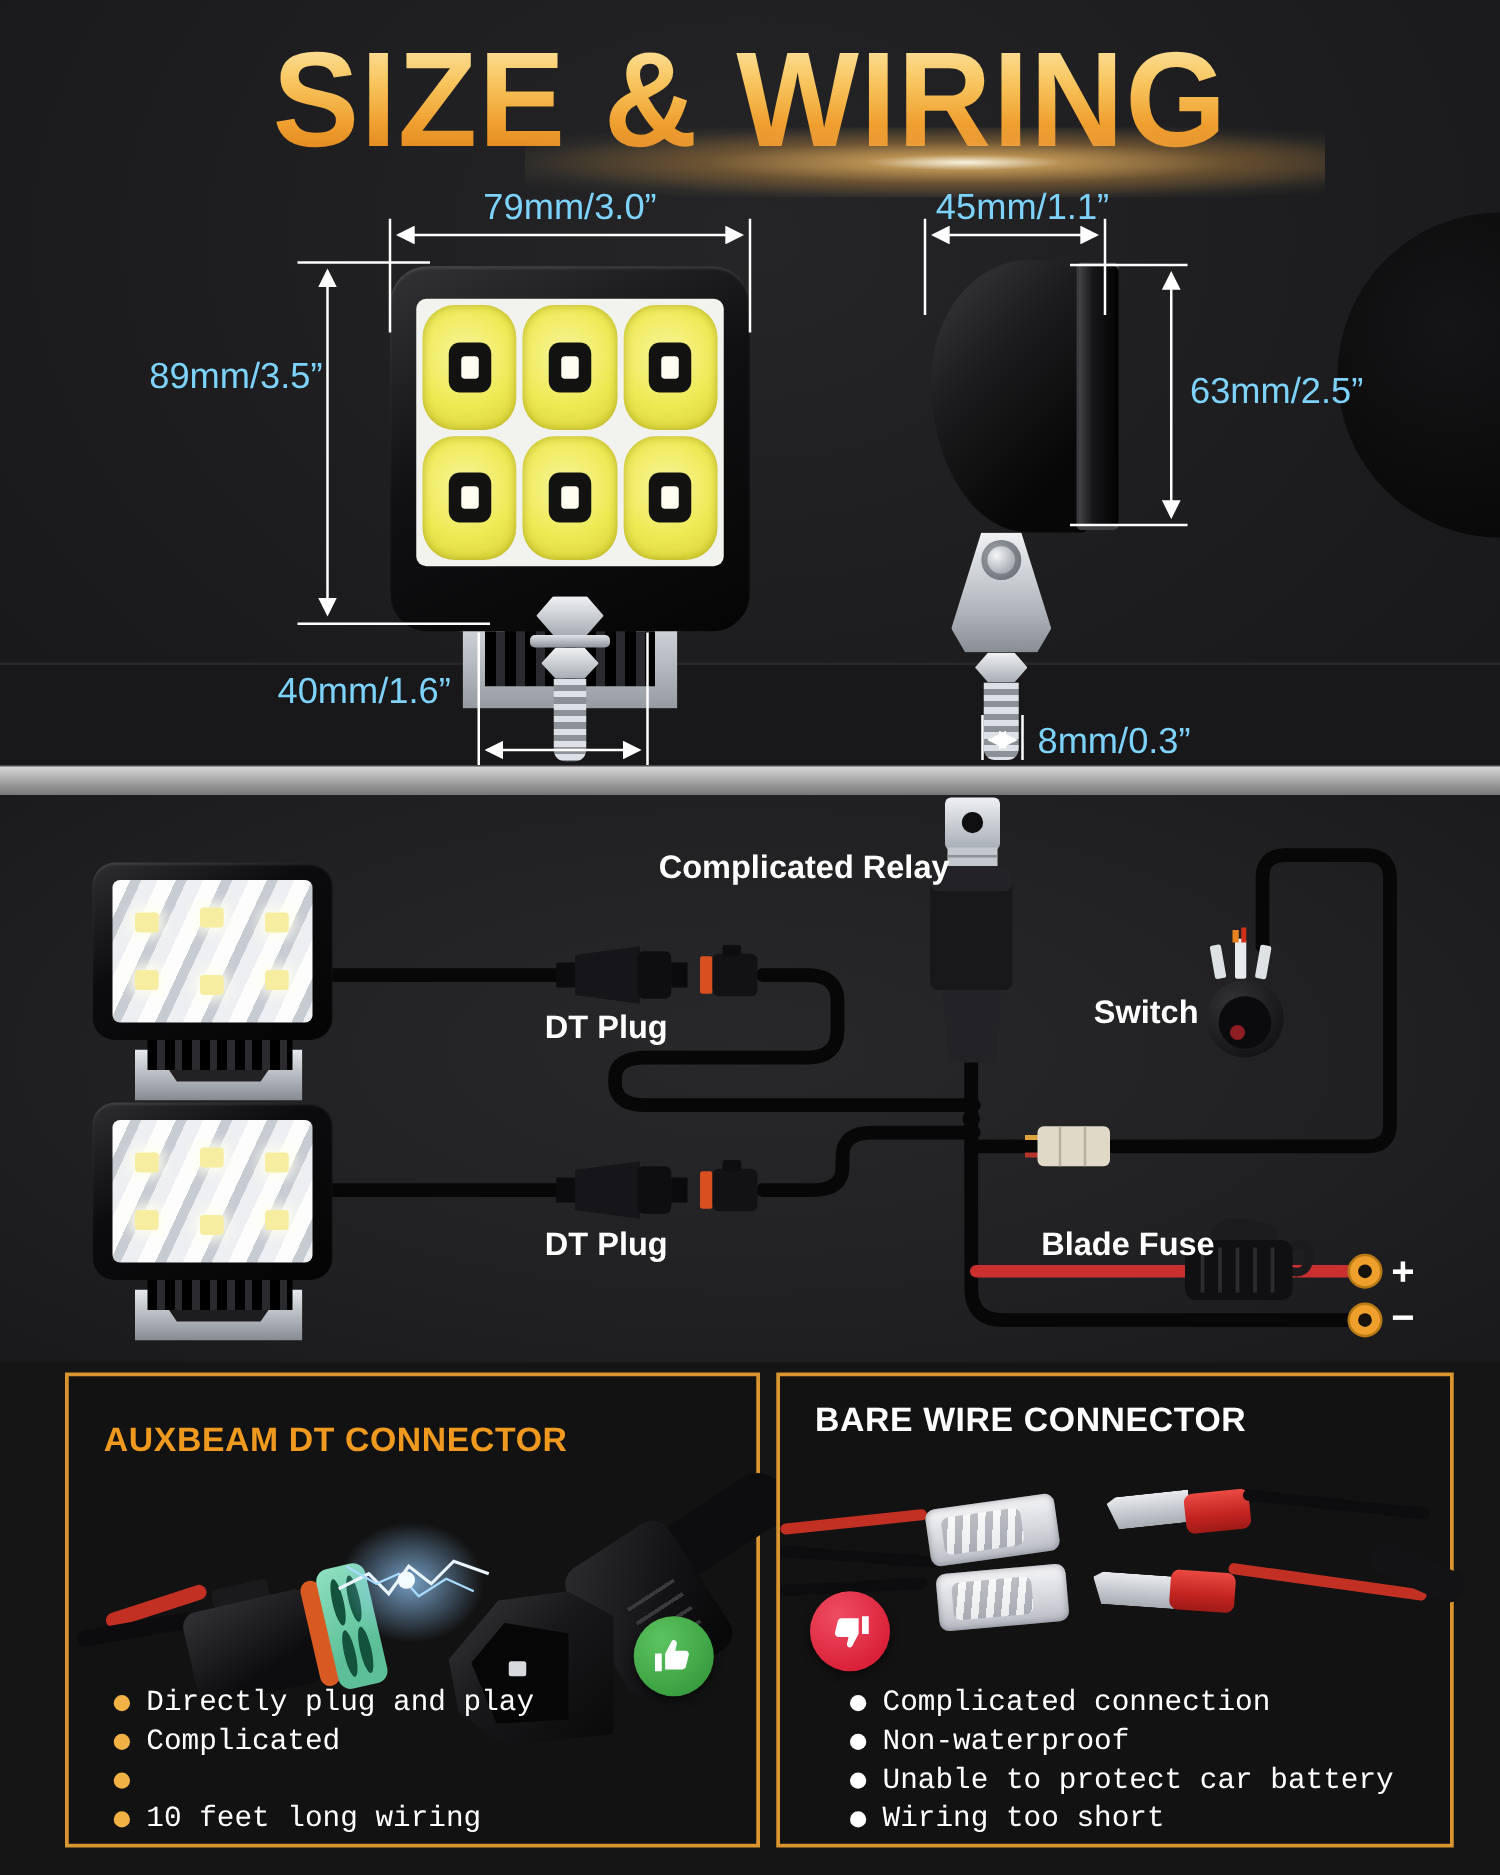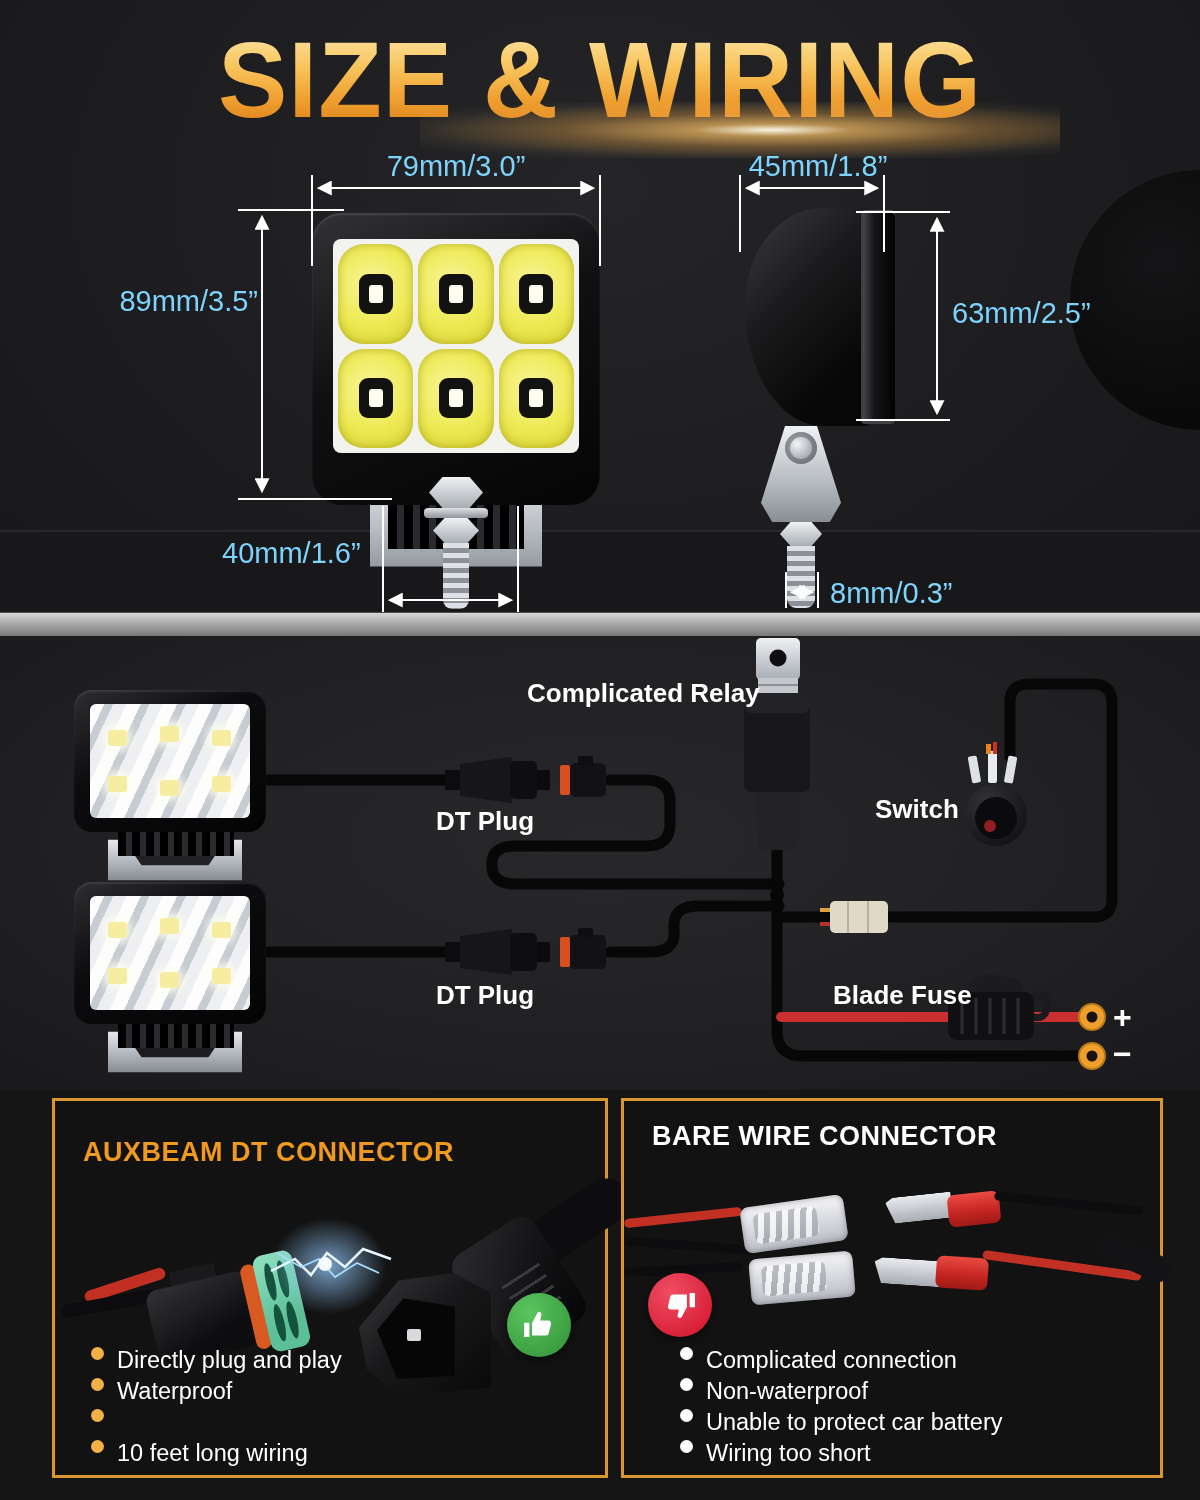--- a/index.html
+++ b/index.html
@@ -98,21 +98,21 @@
   .pm-bracket{left:38px;top:148px;width:134px;height:44px;
     clip-path:polygon(0 4%,12% 4%,25% 62%,75% 62%,88% 4%,100% 4%,100% 96%,0 96%);
     background:linear-gradient(180deg,#e9ecef 0%,#b2b7bd 55%,#82878d 100%);}
 
   
   .section-compare{left:0;top:1090px;width:1200px;height:410px;background:#151515;}
   .cmp-box{top:1098px;height:380px;border:3px solid #d9952f;background:#121212;box-sizing:border-box;}
   .cmp-title{font-size:27px;font-weight:700;letter-spacing:.5px;white-space:nowrap;}
   .cmp-title.orange{color:#f0991f;margin-top:16px;}
   .cmp-title.white{color:#fff;}
-  .bullet-row{display:flex;height:31px;}
+  .bullet-row{display:flex;align-items:center;height:31px;font-family:Liberation Mono, monospace;}
   .bullet-dot{width:13px;height:13px;border-radius:50%;margin-right:13px;flex:0 0 13px;}
   .bullet-dot.orange{background:#f1b145;}
   .bullet-dot.white{background:#fff;}
   .bullet-text{color:#fff;font-size:23.5px;white-space:nowrap;}
 
   .badge{width:64px;height:64px;border-radius:50%;display:flex;align-items:center;justify-content:center;
     box-shadow:0 3px 8px rgba(0,0,0,.5);}
   .badge.green{background:radial-gradient(circle at 35% 30%,#5cc45f,#3a9e40 75%);}
   .badge.red{background:radial-gradient(circle at 35% 30%,#ef4d62,#d92038 75%);}
 
@@ -244,21 +244,21 @@
         <line x1="856" y1="420" x2="950" y2="420"></line>
       <line x1="792" y1="592" x2="812" y2="592" marker-start="url(#ah)" marker-end="url(#ah)"></line>
       <line x1="786" y1="572" x2="786" y2="608"></line>
         <line x1="818" y1="572" x2="818" y2="608"></line>
     </g>
   </svg>
 
   <div class="abs dim-label" style="left:336px;top:150px;width:240px;text-align:center;">79mm/3.0”</div>
   <div class="abs dim-label" style="left:98px;top:285px;width:160px;text-align:right;">89mm/3.5”</div>
   <div class="abs dim-label" style="left:222px;top:537px;width:170px;">40mm/1.6”</div>
-  <div class="abs dim-label" style="left:738px;top:150px;width:160px;text-align:center;">45mm/1.8”</div>
+  <div class="abs dim-label" style="left:738px;top:150px;width:160px;text-align:center;">45mm/1.1”</div>
   <div class="abs dim-label" style="left:952px;top:297px;width:170px;">63mm/2.5”</div>
   <div class="abs dim-label" style="left:830px;top:577px;width:150px;">8mm/0.3”</div>
 
   <div class="abs section-wiring"></div>
 
   <svg class="abs wire-svg" viewBox="0 636 1200 454">
     <defs>
       <linearGradient id="silver" x1="0" y1="0" x2="0" y2="1">
         <stop offset="0" stop-color="#eef0f3"></stop>
           <stop offset="1" stop-color="#a7adb4"></stop>
@@ -436,21 +436,21 @@
       </svg>
     </div>
 
     <div class="abs" style="left:36px;top:246px;">
       <div class="bullet-row">
           <span class="bullet-dot orange"></span>
           <span class="bullet-text">Directly plug and play</span>
         </div>
       <div class="bullet-row">
           <span class="bullet-dot orange"></span>
-          <span class="bullet-text">Waterproof</span>
+          <span class="bullet-text">Complicated</span>
         </div>
       <div class="bullet-row">
           <span class="bullet-dot orange"></span>
         </div>
       <div class="bullet-row">
           <span class="bullet-dot orange"></span>
           <span class="bullet-text">10 feet long wiring</span>
         </div>
     </div>
   </div>

